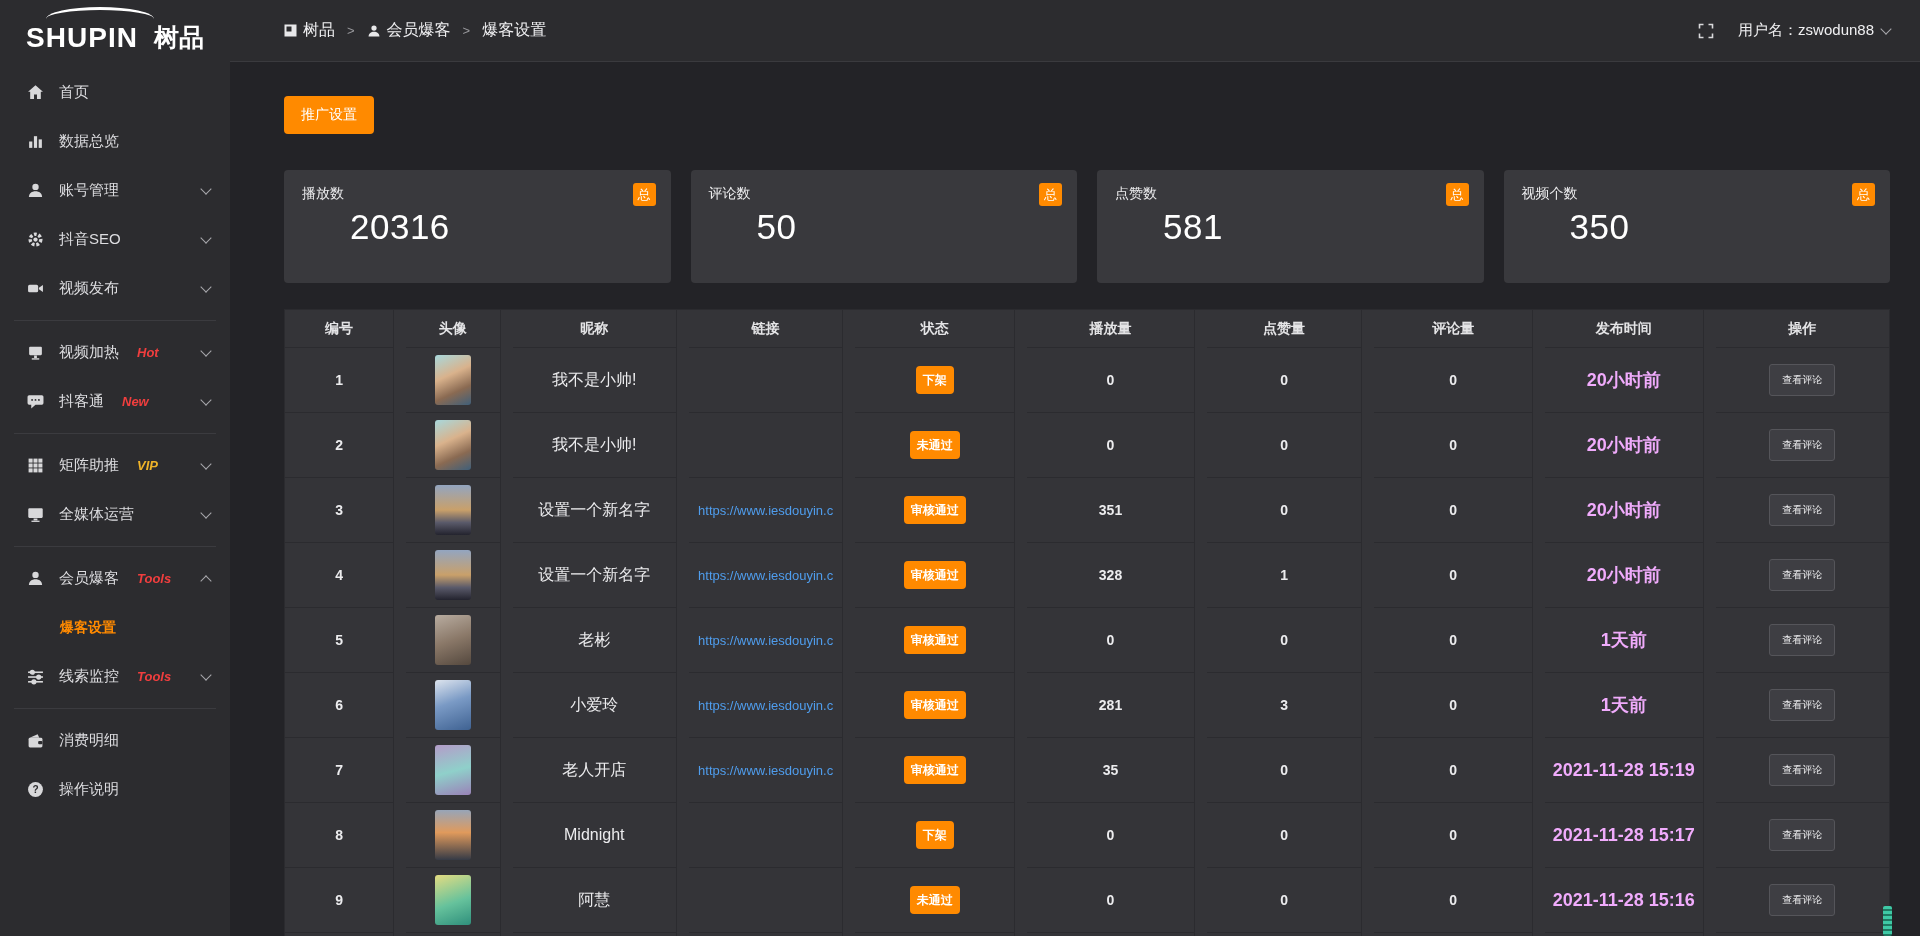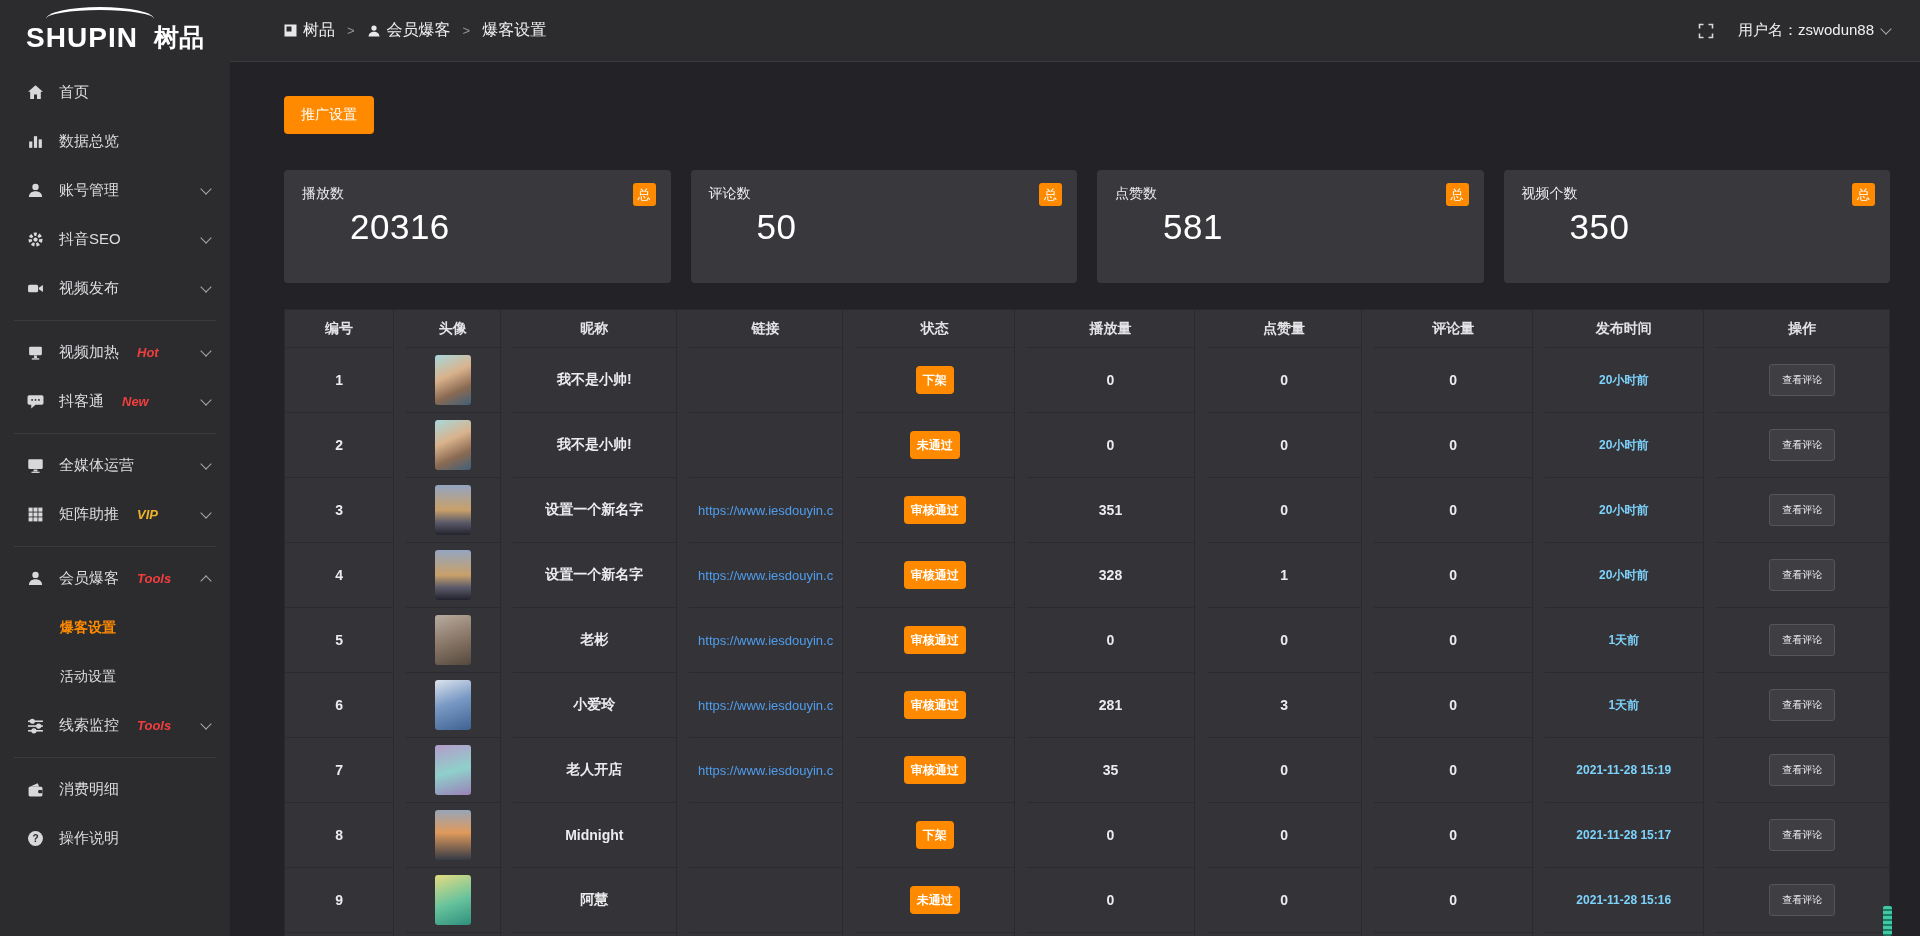--- a/index.html
+++ b/index.html
@@ -58,22 +58,22 @@
   .table { margin-top:26px; background:#343438; border:1px solid #2b2b2f; border-bottom:none; }
   .trow { display:flex;gap:12px; }
   .tcell { display:flex; align-items:center; justify-content:center;
     border-right:1px solid #2b2b2f; border-bottom:1px solid #2b2b2f;
     height:65px; overflow:hidden; white-space:nowrap; }
   .tcell:last-child { border-right:none; }
   .thead .tcell { height:38px; font-weight:bold; font-size:14px; color:#e4e4e6; }
   .c0{width:7.3%} .c1{width:6.3%} .c2{width:11%} .c3{width:10.3%} .c4{width:10.7%}
   .c5{width:11.2%} .c6{width:10.4%} .c7{width:10.6%} .c8{width:10.6%} .c9{width:11.6%}
   .num { font-weight:bold; font-size:14px; color:#ececee; }
-  .nick { font-weight:700; font-size:14px; color:#ececee; }
-  .time { font-weight:bold; font-size:12px; color:#7dd3fc; }
+  .nick { font-weight:400; font-size:16px; color:#ececee; }
+  .time { font-weight:bold; font-size:18px; color:#f0abfc; }
   .avatar { width:36px; height:50px; border-radius:3px; }
   .link { color:#4f9ded; font-size:13px; text-decoration:none; cursor:pointer; }
   .status-badge { background:#ff8a00; color:#fff; font-size:12px; font-weight:bold;
     padding:8px 7px; border-radius:4px; line-height:1; cursor:pointer; }
   .view-btn { background:#3e3e43; border:1px solid #55555a; color:#ececee; font-size:10px;
     padding:8px 12px; border-radius:3px; cursor:pointer; font-family:inherit; }
 
   .float-widget { position:fixed; right:28px; bottom:0; width:9px; height:30px;
     background:repeating-linear-gradient(180deg,#3fc9a6 0 3px,#1f7a62 3px 5px);
     border-radius:2px; }
@@ -168,67 +168,66 @@
               <circle cx="8" cy="6.5" r="0.9" fill="#2c2c2f"></circle>
               <circle cx="11.2" cy="6.5" r="0.9" fill="#2c2c2f"></circle>
             </svg>
         </span>
         <span>抖客通</span>
         <span class="s-badge badge-red">New</span>
         <span class="chev"></span>
       </div>
 
       <div class="divider"></div>
-
-      <div class="s-item">
-        <span class="s-icon">
-          <svg width="17" height="17" viewBox="0 0 16 16" fill="#d8d8da">
-              <rect x="1.2" y="2.2" width="13.6" height="9" rx="1"></rect>
-              <rect x="6.2" y="11.8" width="3.6" height="1.8"></rect>
-              <rect x="4.2" y="13.8" width="7.6" height="1.2"></rect>
-            </svg>
-        </span>
-        <span>全媒体运营</span>
-        <span class="chev"></span>
-      </div>
 
       <div class="s-item">
         <span class="s-icon">
           <svg width="17" height="17" viewBox="0 0 16 16" fill="#d8d8da">
               <rect x="1.5" y="1.5" width="3.8" height="3.8"></rect>
               <rect x="6.1" y="1.5" width="3.8" height="3.8"></rect>
               <rect x="10.7" y="1.5" width="3.8" height="3.8"></rect>
               <rect x="1.5" y="6.1" width="3.8" height="3.8"></rect>
               <rect x="6.1" y="6.1" width="3.8" height="3.8"></rect>
               <rect x="10.7" y="6.1" width="3.8" height="3.8"></rect>
               <rect x="1.5" y="10.7" width="3.8" height="3.8"></rect>
               <rect x="6.1" y="10.7" width="3.8" height="3.8"></rect>
               <rect x="10.7" y="10.7" width="3.8" height="3.8"></rect>
             </svg>
         </span>
         <span>矩阵助推</span>
         <span class="s-badge badge-gold">VIP</span>
         <span class="chev"></span>
       </div>
 
+      <div class="s-item">
+        <span class="s-icon">
+          <svg width="17" height="17" viewBox="0 0 16 16" fill="#d8d8da">
+              <rect x="1.2" y="2.2" width="13.6" height="9" rx="1"></rect>
+              <rect x="6.2" y="11.8" width="3.6" height="1.8"></rect>
+              <rect x="4.2" y="13.8" width="7.6" height="1.2"></rect>
+            </svg>
+        </span>
+        <span>全媒体运营</span>
+        <span class="chev"></span>
+      </div>
+
       <div class="divider"></div>
 
       <div class="s-item">
         <span class="s-icon">
           <svg width="17" height="17" viewBox="0 0 16 16" fill="#d8d8da">
               <circle cx="8" cy="4.6" r="3"></circle>
               <path d="M1.8 14.2c0-3.4 2.8-5.4 6.2-5.4s6.2 2 6.2 5.4z"></path>
             </svg>
         </span>
         <span>会员爆客</span>
         <span class="s-badge badge-red">Tools</span>
         <span class="chev up"></span>
       </div>
       <div class="s-sub active">爆客设置</div>
-      <div class="s-sub">活动设置</div>
 
       <div class="s-item">
         <span class="s-icon">
           <svg width="17" height="17" viewBox="0 0 16 16" stroke="#d8d8da" stroke-width="1.5" fill="#d8d8da">
               <line x1="1" y1="4" x2="15" y2="4"></line>
               <circle cx="5" cy="4" r="1.7"></circle>
               <line x1="1" y1="8.5" x2="15" y2="8.5"></line>
               <circle cx="11" cy="8.5" r="1.7"></circle>
               <line x1="1" y1="13" x2="15" y2="13"></line>
               <circle cx="6.5" cy="13" r="1.7"></circle>

